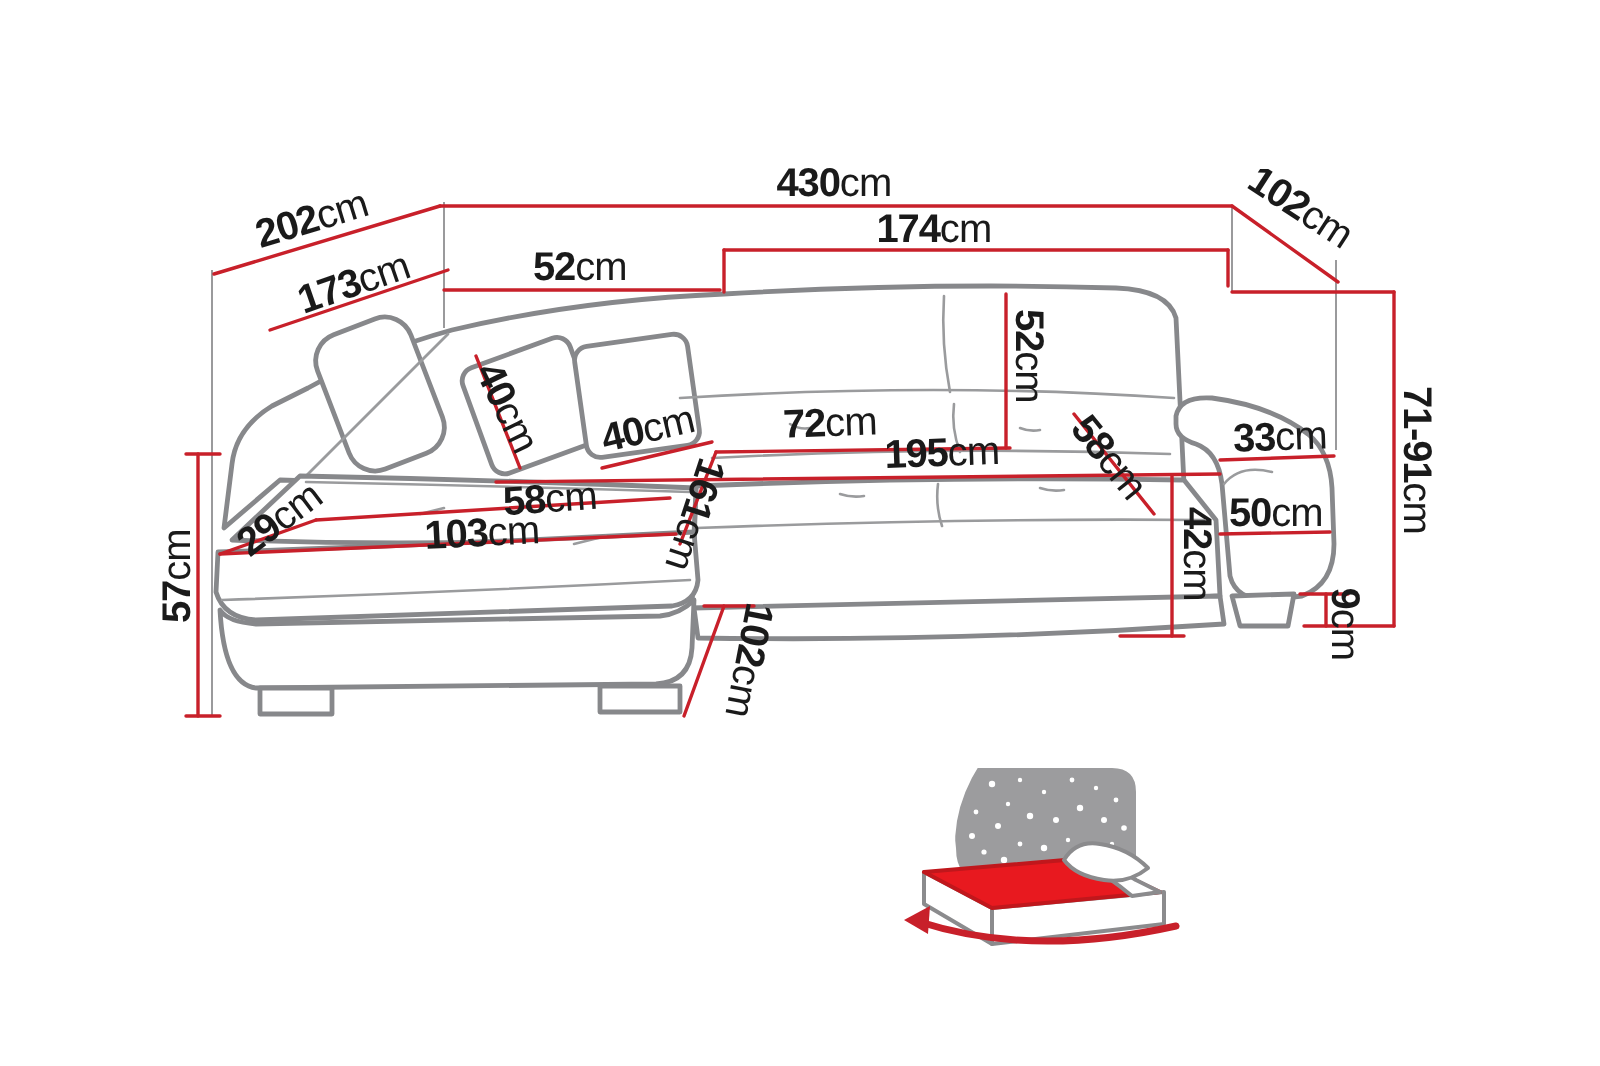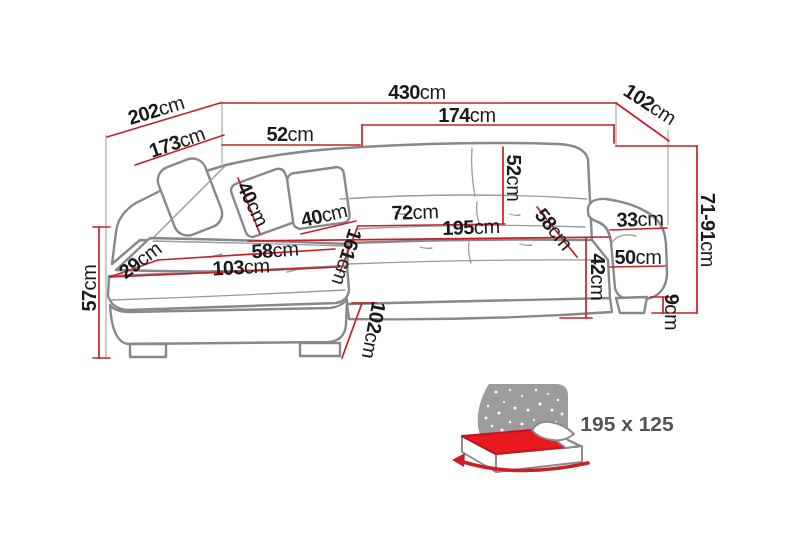--- a/index.html
+++ b/index.html
@@ -234,17 +234,14 @@
   <div class="dim" style="left:347px;top:257px;--r:108deg">
     <span>161</span><span class="unit">cm</span>
   </div>
   <div class="dim" style="left:89px;top:288px;--r:-90deg">
     <span>57</span><span class="unit">cm</span>
   </div>
   <div class="dim" style="left:374px;top:330px;--r:101deg">
     <span>102</span><span class="unit">cm</span>
   </div>
 
-  <div class="badge" style="left:627px;top:423px;">
-    <span>195 x 125</span>
-  </div>
 
 </div>
 
 </body></html>

